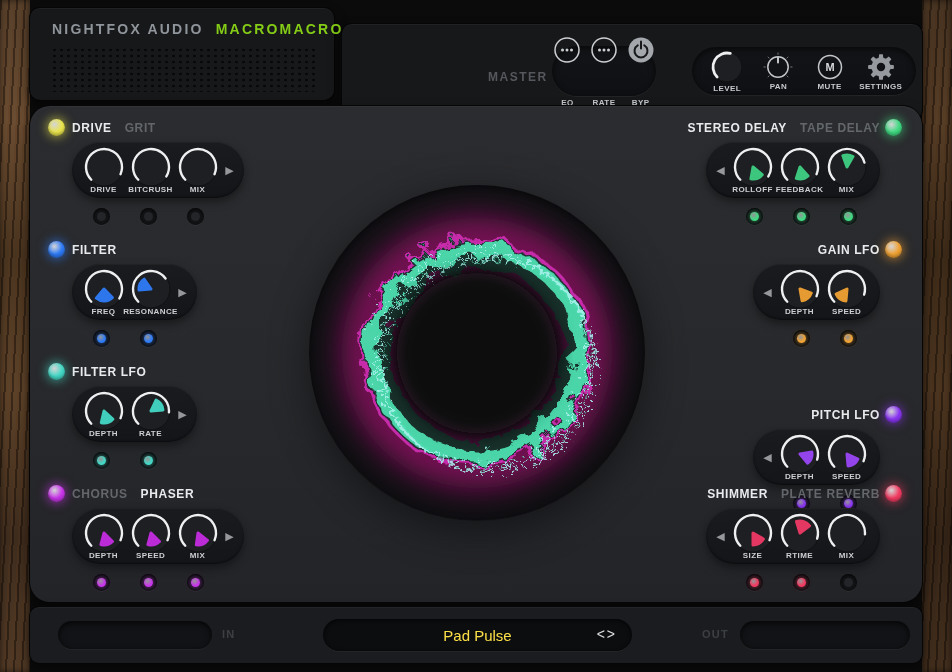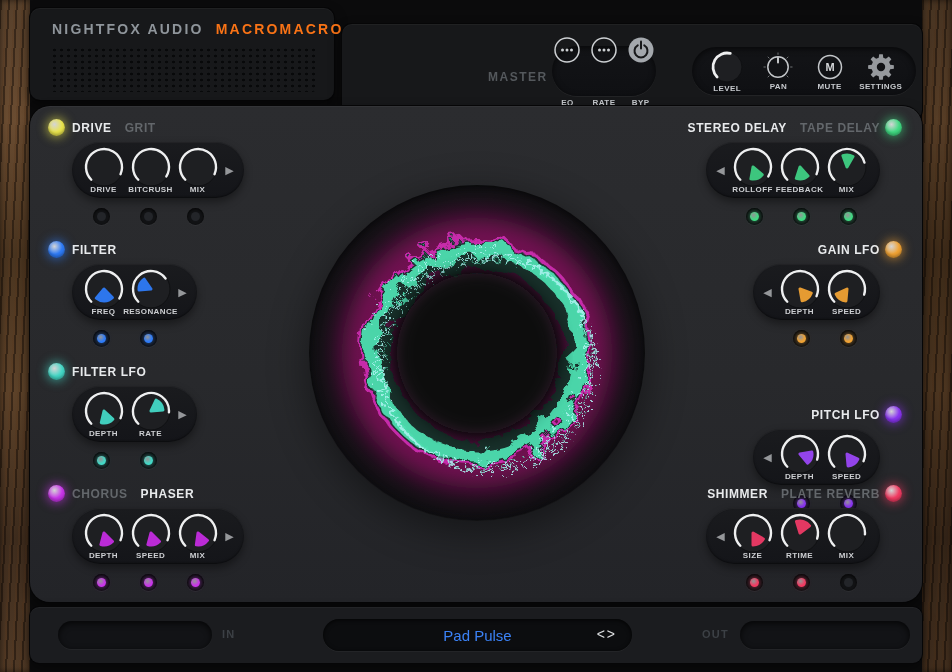--- a/index.html
+++ b/index.html
@@ -15,21 +15,21 @@
     box-shadow:inset 0 0 6px rgba(0,0,0,.6);}
   .wood.left{left:0;}
   .wood.right{right:0;filter:brightness(.8) saturate(1.05);}
 
   .panel{position:absolute;background:#17181a;border-radius:10px;
     box-shadow:0 0 0 1px #060607, 0 6px 14px rgba(0,0,0,.45), inset 0 1px 0 rgba(255,255,255,.04);}
 
   
   .header-left{left:30px;top:8px;width:304px;height:92px;}
   .logo{position:absolute;left:22px;top:13px;font-size:14px;font-weight:700;letter-spacing:2.2px;color:#8f959b;white-space:nowrap;}
-  .logo .accent{color:#f97316;margin-left:6px;}
+  .logo .accent{color:#84cc16;margin-left:6px;}
   .grille{position:absolute;left:20px;top:38px;width:266px;height:46px;border-radius:4px;
     background-image:radial-gradient(circle,#08090a 1.25px,rgba(0,0,0,0) 1.6px);
     background-size:7px 6px;background-position:1px 1px;}
 
   .header-right{left:342px;top:24px;width:580px;height:96px;}
   .master-label{position:absolute;left:146px;top:46px;width:58px;text-align:right;font-size:12px;font-weight:600;letter-spacing:1.5px;color:#54585c;}
   .mpill{position:absolute;background:linear-gradient(#131417,#0f1013);border-radius:25px;
     box-shadow:inset 0 2px 6px rgba(0,0,0,.65), 0 1px 0 rgba(255,255,255,.05);display:flex;align-items:center;}
   .mpill.switches{left:210px;top:22px;width:104px;height:50px;justify-content:center;gap:6px;}
   .mpill.controls{left:350px;top:23px;width:224px;height:48px;justify-content:space-evenly;padding:0 8px;}
@@ -74,21 +74,21 @@
   .meter{position:absolute;top:14px;height:28px;border-radius:14px;background:#121316;
     box-shadow:inset 0 2px 6px rgba(0,0,0,.75), 0 1px 0 rgba(255,255,255,.04);}
   .meter.in{left:28px;width:154px;}
   .meter.outm{left:710px;width:170px;}
   .mlabel{position:absolute;top:21px;font-size:11px;font-weight:700;letter-spacing:1.2px;color:#3c4045;}
   .mlabel.inl{left:192px;}
   .mlabel.outl{left:672px;}
   .preset{position:absolute;left:293px;top:12px;width:309px;height:32px;border-radius:16px;background:#0c0d0f;
     box-shadow:inset 0 1px 4px rgba(0,0,0,.8), 0 1px 0 rgba(255,255,255,.04);
     display:flex;align-items:center;justify-content:center;cursor:pointer;}
-  .pname{font-size:15px;color:#3b82f6;}
+  .pname{font-size:15px;color:#fde047;}
   .pnav{position:absolute;right:15px;top:7px;font-size:14px;letter-spacing:2px;color:#dfe1e3;cursor:pointer;}
 </style>
 </head>
 <body>
 
 <div class="rack">
   <div class="wood left"></div>
   <div class="wood right"></div>
 
   <div class="panel header-left">

